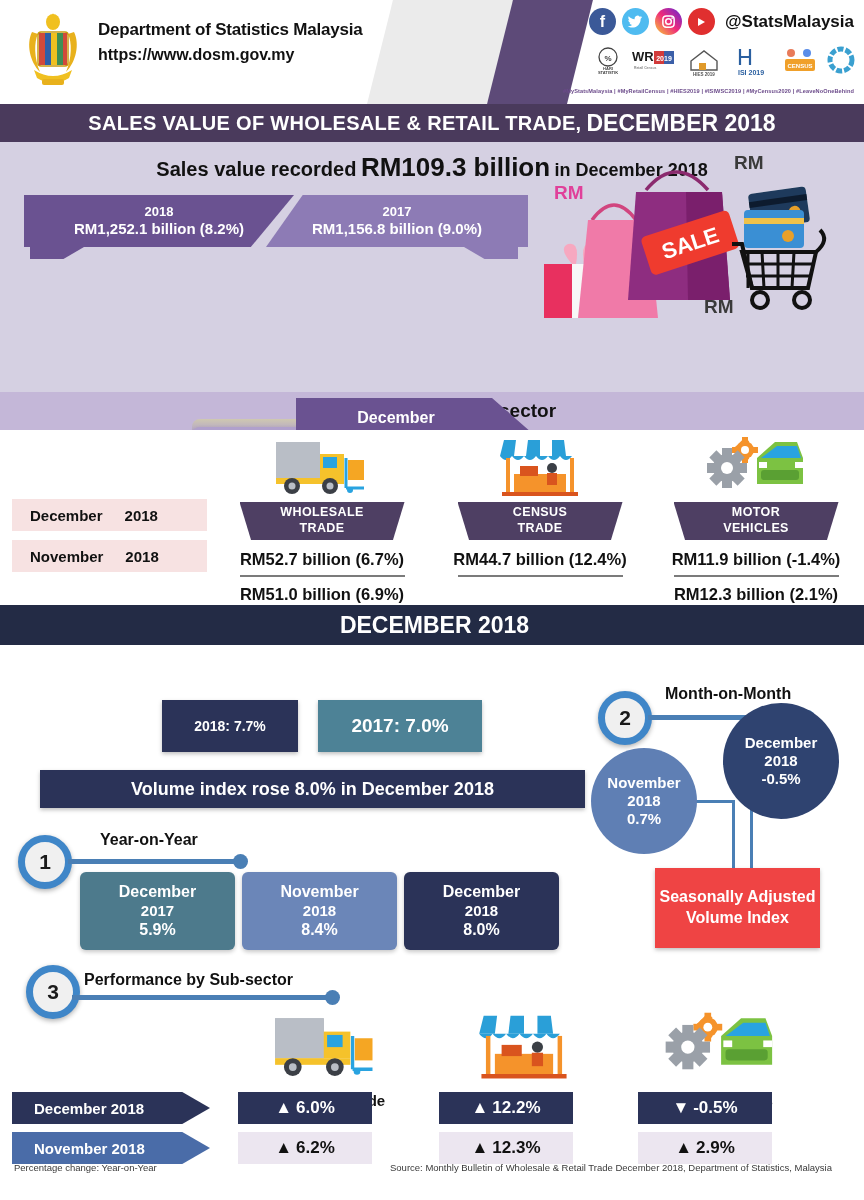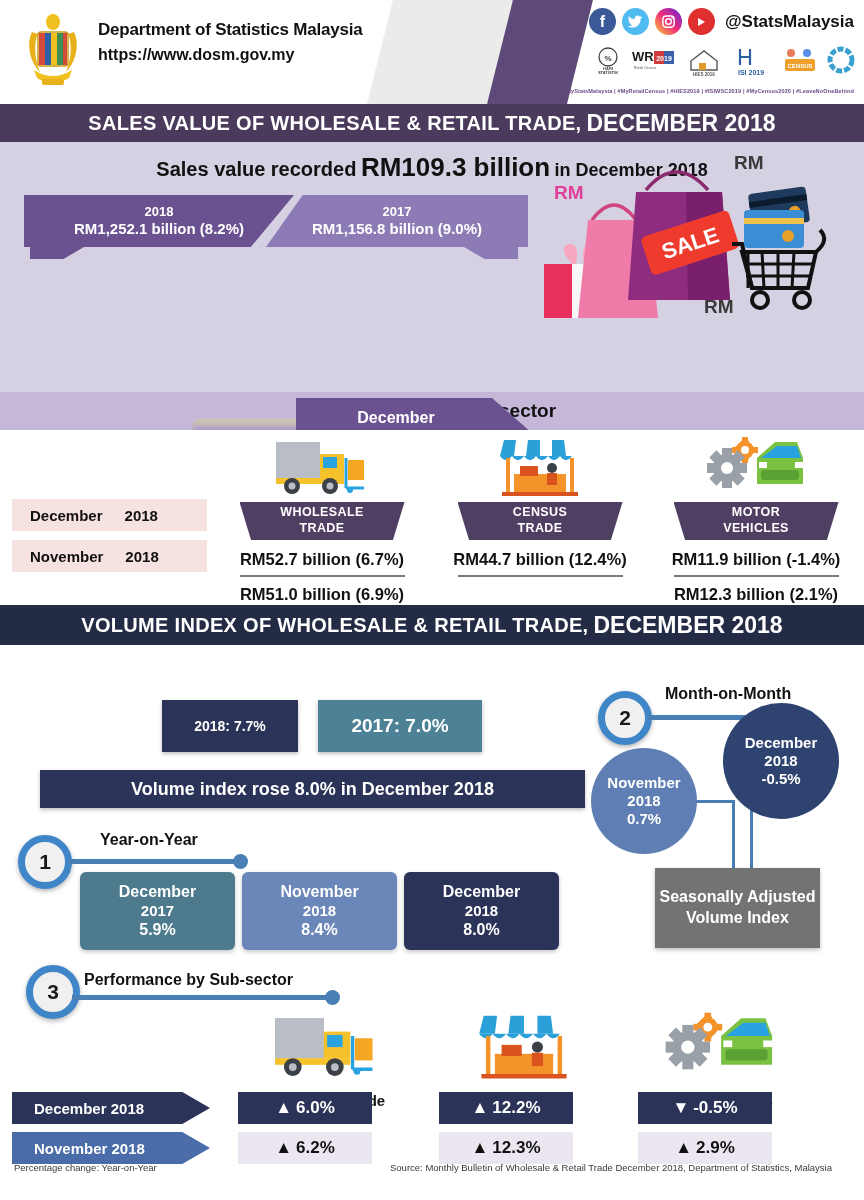--- a/index.html
+++ b/index.html
@@ -155,21 +155,21 @@
   .yoy-2 { left:242px; background:#6b86b8; }
   .yoy-3 { left:404px; background:#2b3358; }
 
   .mom-circle { position:absolute; border-radius:50%; color:#fff; text-align:center;
                 display:flex; flex-direction:column; align-items:center; justify-content:center;
                 line-height:1.22; font-weight:bold; }
   .mom-nov { left:591px; top:748px; width:106px; height:106px; background:#5f7fb4; font-size:15px; }
   .mom-dec { left:723px; top:703px; width:116px; height:116px; background:#2f4370; font-size:15px; }
 
   .sa-box { position:absolute; left:655px; top:868px; width:165px; height:80px;
-            background:#737373; color:#fff; display:flex; align-items:center;
+            background:#ef4444; color:#fff; display:flex; align-items:center;
             justify-content:center; text-align:center; font-size:16px; font-weight:bold;
             line-height:1.3; box-shadow:0 2px 4px rgba(0,0,0,0.25); }
   .conn { position:absolute; border:3px solid #4a7fb5; }
 
   .bs-col { position:absolute; width:200px; text-align:center; }
   .bs-icon { height:88px; display:flex; align-items:flex-end; justify-content:center; }
   .bs-name { font-size:15px; font-weight:bold; color:#111; margin-top:3px; }
   .bsa { left:226px; } .bsb { left:424px; } .bsc { left:620px; }
 
   .row-arrow { position:absolute; left:12px; width:198px; height:32px; color:#fff;
@@ -470,21 +470,20 @@
       <span>MOTOR</span>
       <span>VEHICLES</span>
     </div>
     <div class="sector-val">RM11.9 billion  (-1.4%)</div>
     <div class="sector-divider"></div>
     <div class="sector-val second">RM12.3 billion  (2.1%)</div>
   </div>
 </div>
 
 <div class="banner-navy">
-  <span class="t1">VOLUME INDEX OF WHOLESALE &amp;  RETAIL TRADE,</span>
   <span class="t2">DECEMBER 2018</span>
 </div>
 
 <div class="vol-body">
   <div class="vbox v-2018">2018: 7.7%</div>
   <div class="vbox v-2017">2017: 7.0%</div>
   <div class="vbox v-rose">Volume index rose 8.0% in December 2018</div>
 
   <div class="step-circle" style="left:18px; top:190px;">1</div>
   <div class="step-label" style="left:100px; top:186px;">Year-on-Year</div>

